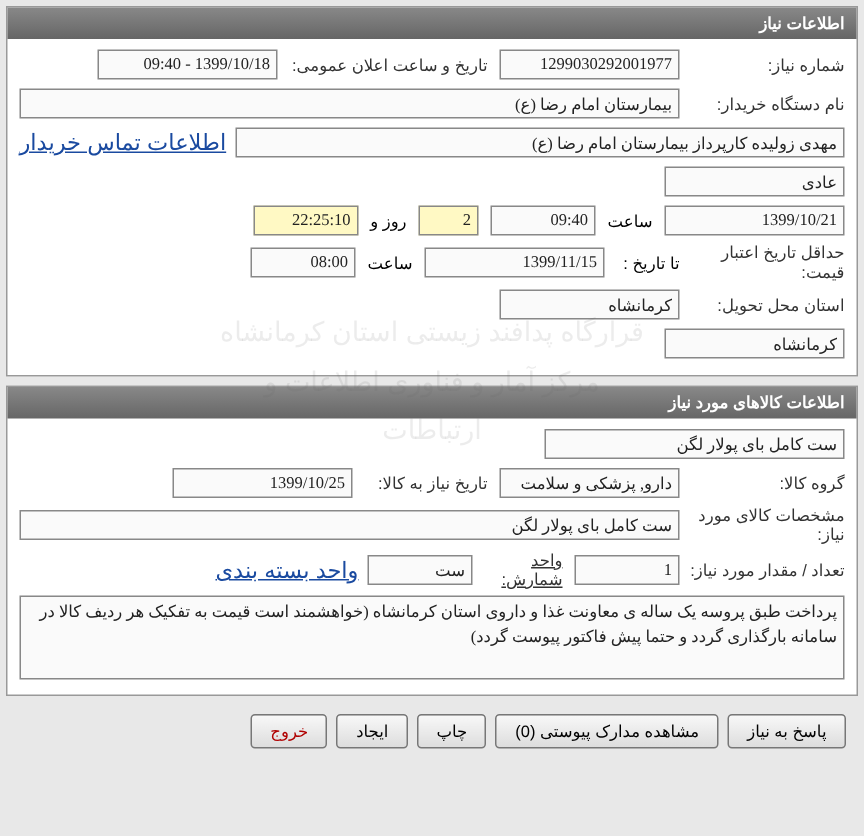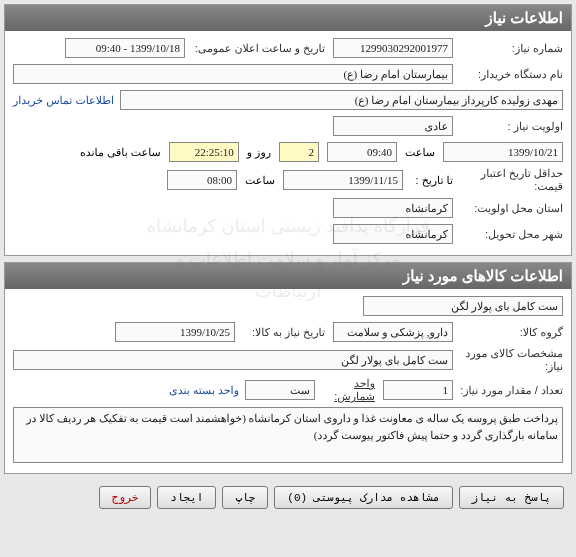--- a/index.html
+++ b/index.html
@@ -26,21 +26,21 @@
     .panel {
       background: #fff;
       border: 1px solid #999;
       margin-bottom: 6px;
     }
     .panel-header {
       background: linear-gradient(to bottom, #888, #666);
       color: #fff;
       padding: 4px 8px;
       font-weight: bold;
-      font-size: 15px;
+      font-size: 11px;
     }
     .form-body {
       padding: 6px 8px;
     }
     .row {
       display: flex;
       align-items: center;
       margin-bottom: 4px;
       min-height: 22px;
     }
@@ -67,48 +67,49 @@
     .w-sm { width: 70px; }
     .w-xs { width: 40px; }
     .w-full { flex: 1; }
     textarea.input {
       height: auto;
       resize: none;
       line-height: 1.5;
     }
     .link {
       color: #1a4aa0;
+      text-decoration: underline;
       cursor: pointer;
       margin-right: 6px;
-      font-size: 11px;
+      font-size: 15px;
     }
     .btn-bar {
       display: flex;
       gap: 6px;
       padding: 6px 8px;
     }
     .btn {
       background: linear-gradient(to bottom,#f8f8f8,#ddd);
       border: 1px solid #777;
       border-radius: 3px;
       padding: 4px 12px;
-      font-family: Liberation Mono, monospace;
+      font-family: Liberation Sans, sans-serif;
       font-size: 11px;
       cursor: pointer;
       text-align: right;
     }
     .btn.red { color: #b00000; }
     .gap { width: 8px; }
   </style>
 </head>
 <body>
 
 <div class="watermark">
   <div>قرارگاه پدافند زیستی استان کرمانشاه</div>
-  <div>مرکز آمار و سلامت اطلاعات و ارتباطات</div>
+  <div>مرکز آمار و فناوری اطلاعات و ارتباطات</div>
 </div>
 
 <div class="panel">
   <div class="panel-header">اطلاعات نیاز</div>
   <div class="form-body">
 
     <div class="row">
       <span class="label">شماره نیاز:</span>
       <input class="input w-md" value="1299030292001977" style="">
       <span class="gap"></span>
@@ -120,57 +121,54 @@
       <span class="label">نام دستگاه خریدار:</span>
       <input class="input w-full" value="بیمارستان امام رضا (ع)" style="">
     </div>
 
     <div class="row">
       <input class="input w-full" value="مهدی زولیده کارپرداز بیمارستان امام رضا (ع)" style="">
       <a class="link">اطلاعات تماس خریدار</a>
     </div>
 
     <div class="row">
-      <span class="label">اولویت نیاز :</span>
       <input class="input w-md" value="عادی" style="">
     </div>
 
     <div class="row">
       <input class="input w-md" value="1399/10/21" style="">
       <span class="gap"></span>
       <span>ساعت</span>
       <span class="gap"></span>
       <input class="input w-sm" value="09:40" style="">
       <span class="gap"></span>
       <input class="input yellow w-xs" value="2" style="">
       <span class="gap"></span>
       <span>روز و</span>
       <span class="gap"></span>
       <input class="input yellow w-sm" value="22:25:10" style="">
       <span class="gap"></span>
-      <span>ساعت باقی مانده</span>
     </div>
 
     <div class="row">
       <span class="label">حداقل تاریخ اعتبار قیمت:</span>
       <span style="width:50px">تا تاریخ :</span>
       <input class="input w-md" value="1399/11/15" style="">
       <span class="gap"></span>
       <span>ساعت</span>
       <span class="gap"></span>
       <input class="input w-sm" value="08:00" style="">
     </div>
 
     <div class="row">
-      <span class="label">استان محل اولویت:</span>
+      <span class="label">استان محل تحویل:</span>
       <input class="input w-md" value="کرمانشاه" style="">
     </div>
 
     <div class="row">
-      <span class="label">شهر محل تحویل:</span>
       <input class="input w-md" value="کرمانشاه" style="">
     </div>
 
   </div>
 </div>
 
 <div class="panel">
   <div class="panel-header">اطلاعات کالاهای مورد نیاز</div>
   <div class="form-body">
 

